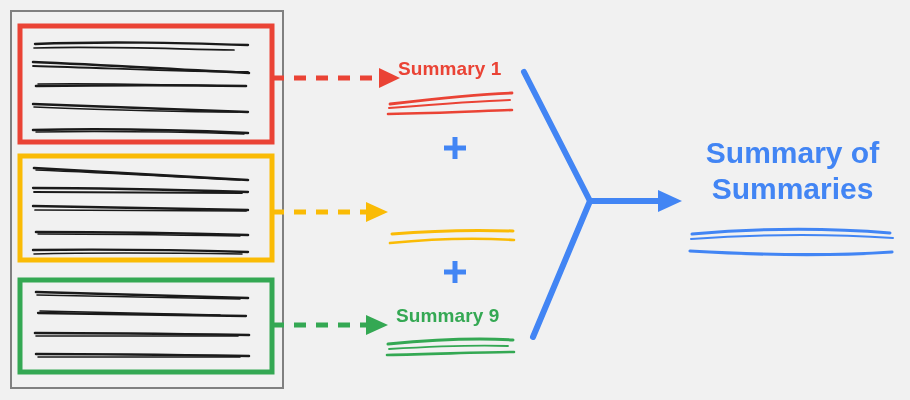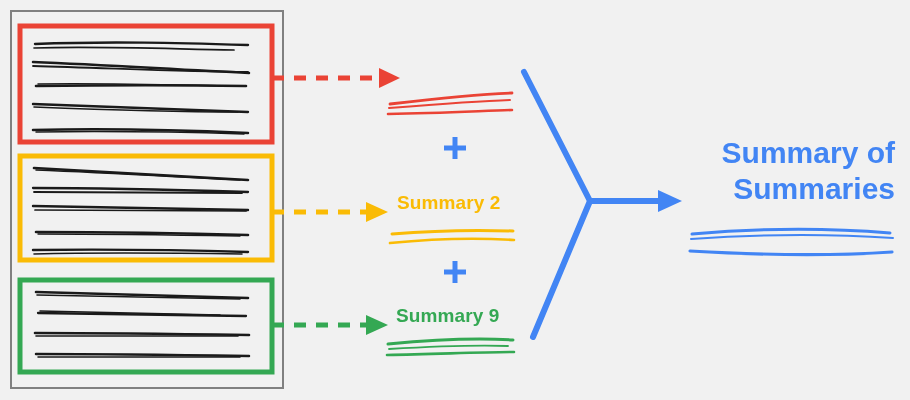--- a/index.html
+++ b/index.html
@@ -28,21 +28,21 @@
     font-size: 19px;
     font-weight: 700;
     white-space: nowrap;
     letter-spacing: 0.1px;
   }
   #final-title {
     position: absolute;
     left: 690px;
     top: 135px;
     width: 205px;
-    text-align: right;
+    text-align: center;
     font-family: "Liberation Sans", sans-serif;
     font-size: 30px;
     font-weight: 700;
     line-height: 36px;
     color: #4285F4;
     white-space: pre-line;
   }
 </style>
 </head>
 <body>
@@ -145,21 +145,21 @@
     </g>
 
     <g stroke="#4285F4" fill="none" stroke-linecap="round">
       <path d="M692 234 C 760 228, 830 228, 890 233" stroke-width="3.0"></path>
       <path d="M691 239 C 760 234, 835 234, 893 238" stroke-width="2.0"></path>
       <path d="M690 251 C 760 255, 832 256, 892 252" stroke-width="3.2"></path>
     </g>
 
   </svg>
 
+  <div class="summary-label" style="left:398px; top:58px; color:#EA4335;">Summary 1</div>
 
-  <div class="summary-label" style="left:397px; top:192px; color:#FABB05;">Summary 2</div>
 
   <div class="summary-label" style="left:396px; top:305px; color:#34A853;">Summary 9</div>
 
   <div id="final-title">Summary of
 Summaries</div>
 
 </div>
 
 </body></html>

